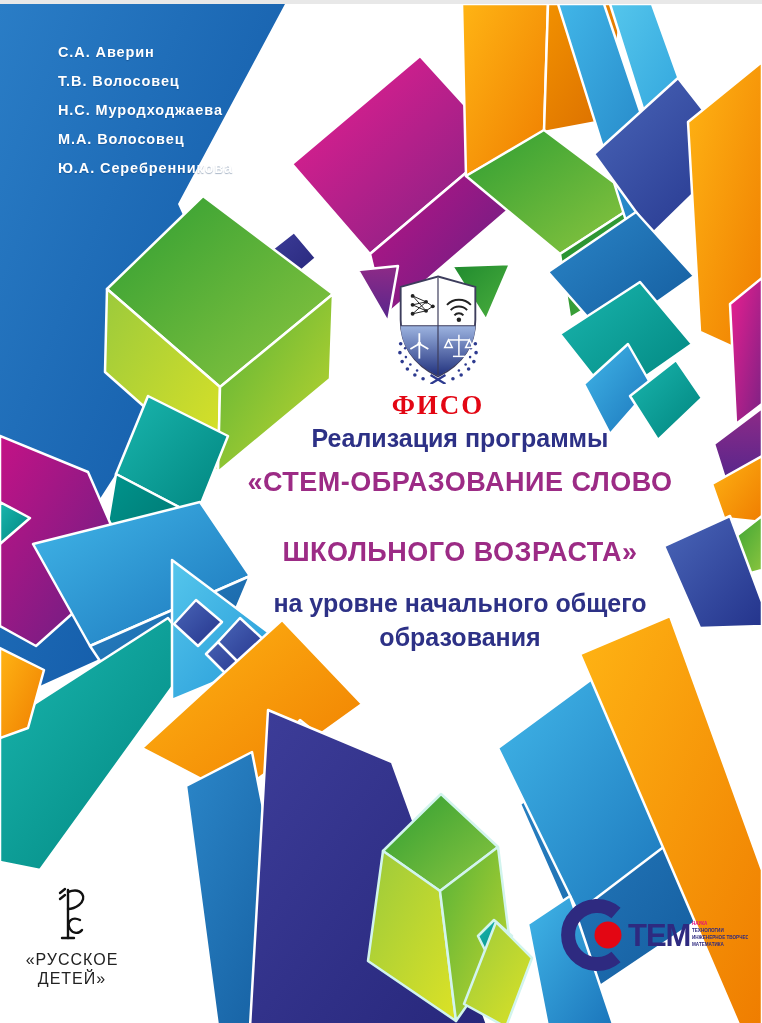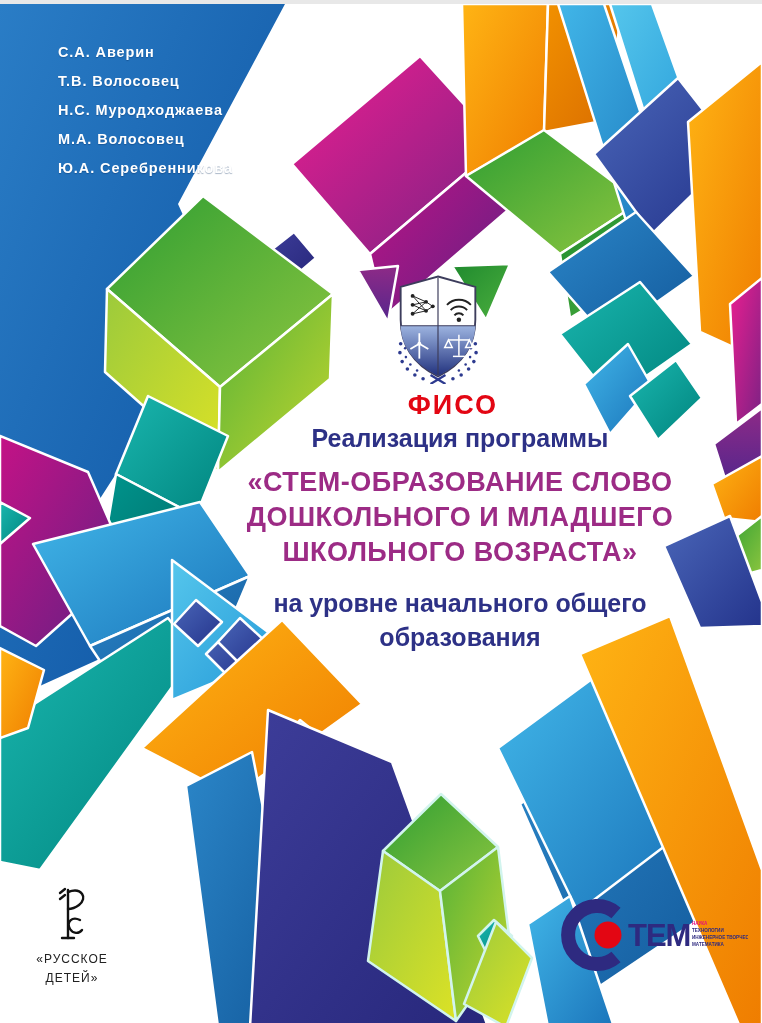--- a/index.html
+++ b/index.html
@@ -10,35 +10,35 @@
   }
   .art{position:absolute;left:0;top:0;width:762px;height:1023px;}
   
   .authors{
     position:absolute;left:58px;top:34px;list-style:none;margin:0;padding:0;
     color:#ffffff;font-weight:bold;font-size:14.5px;letter-spacing:.9px;
   }
   .authors li{height:29px;line-height:29px;white-space:nowrap;
     text-shadow:0 1px 1px rgba(0,40,90,.35);}
   
-  .fiso{position:absolute;left:378px;top:268px;width:120px;text-align:right;}
+  .fiso{position:absolute;left:378px;top:268px;width:120px;text-align:center;font-family:Liberation Serif, serif;}
   .fiso-label{
     margin-top:2px;color:#e30613;font-weight:bold;font-size:27px;letter-spacing:2px;
   }
   
   .title-block{
     position:absolute;left:130px;top:420px;width:660px;text-align:center;
   }
   .title-pre{font-size:25px;font-weight:bold;color:#2d3186;margin:0 0 12px 0;}
   .title-main{font-size:27px;font-weight:bold;color:#9c2b85;line-height:35px;letter-spacing:.5px;margin:0;}
   .title-sub{font-size:25px;font-weight:bold;color:#2d3186;line-height:34px;margin:16px 0 0 0;}
   
   .publisher{position:absolute;left:8px;top:880px;width:128px;text-align:center;}
   .publisher-text{
-    margin-top:4px;color:#222222;font-size:12px;letter-spacing:1px;line-height:19px;
+    margin-top:4px;color:#222222;font-size:16px;letter-spacing:1px;line-height:19px;
   }
   
   .stem{position:absolute;left:552px;top:890px;width:196px;height:82px;}
 </style>
 </head>
 <body>
 
 <div class="cover">
 
   <svg class="art" viewBox="0 0 762 1023" aria-hidden="true">
@@ -274,21 +274,21 @@
         <line x1="80" y1="113" x2="96" y2="113"></line>
       </g>
     </svg>
     <div class="fiso-label">ФИСО</div>
   </div>
 
   <div class="title-block">
     <p class="title-pre">Реализация программы</p>
     <p class="title-main">
       <span>«СТЕМ-ОБРАЗОВАНИЕ СЛОВО</span><br>
-      <span>ДОШКОЛЬНОГО И МЛАДШЕГО</span><br>
+      <br>
       <span>ШКОЛЬНОГО ВОЗРАСТА»</span>
     </p>
     <p class="title-sub">
       <span>на уровне начального общего</span><br>
       <span>образования</span>
     </p>
   </div>
 
   <div class="publisher">
     <svg width="40" height="58" viewBox="0 0 40 58" aria-hidden="true">

